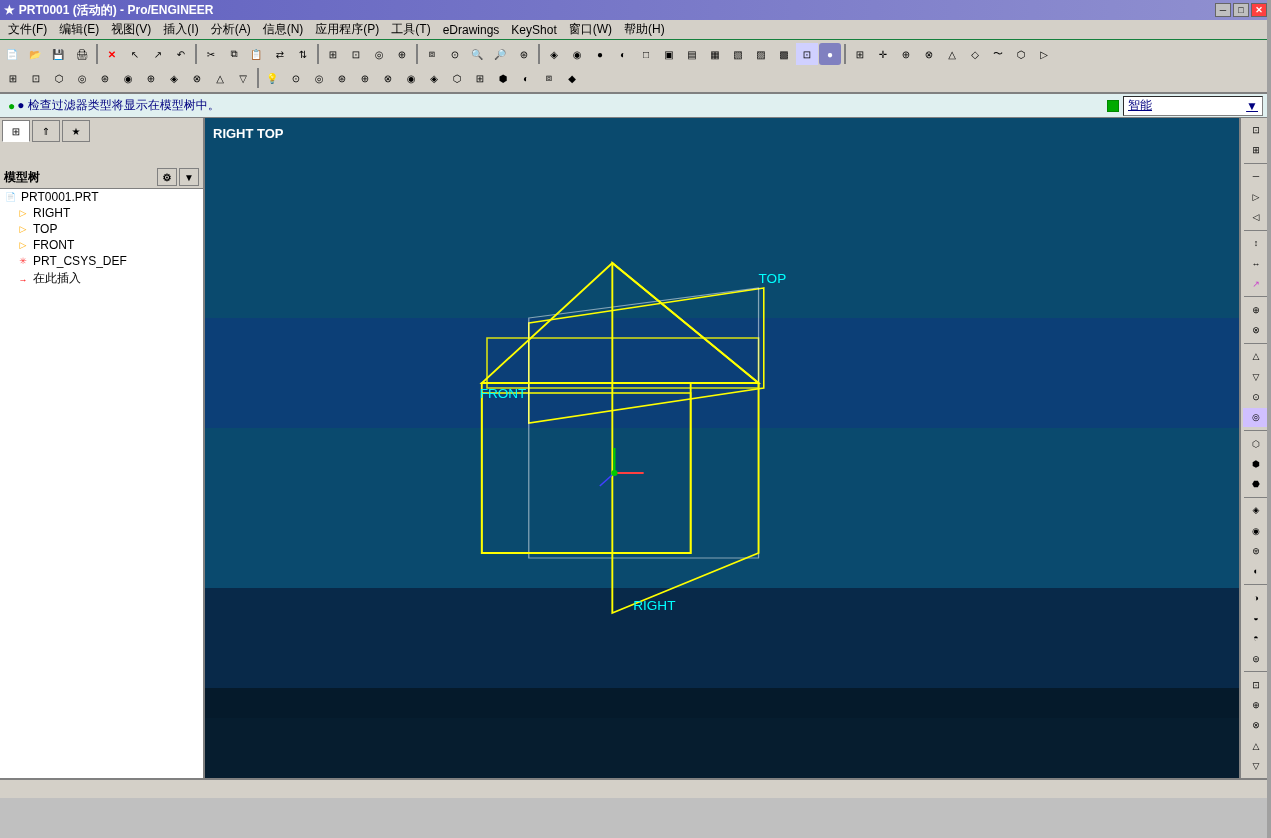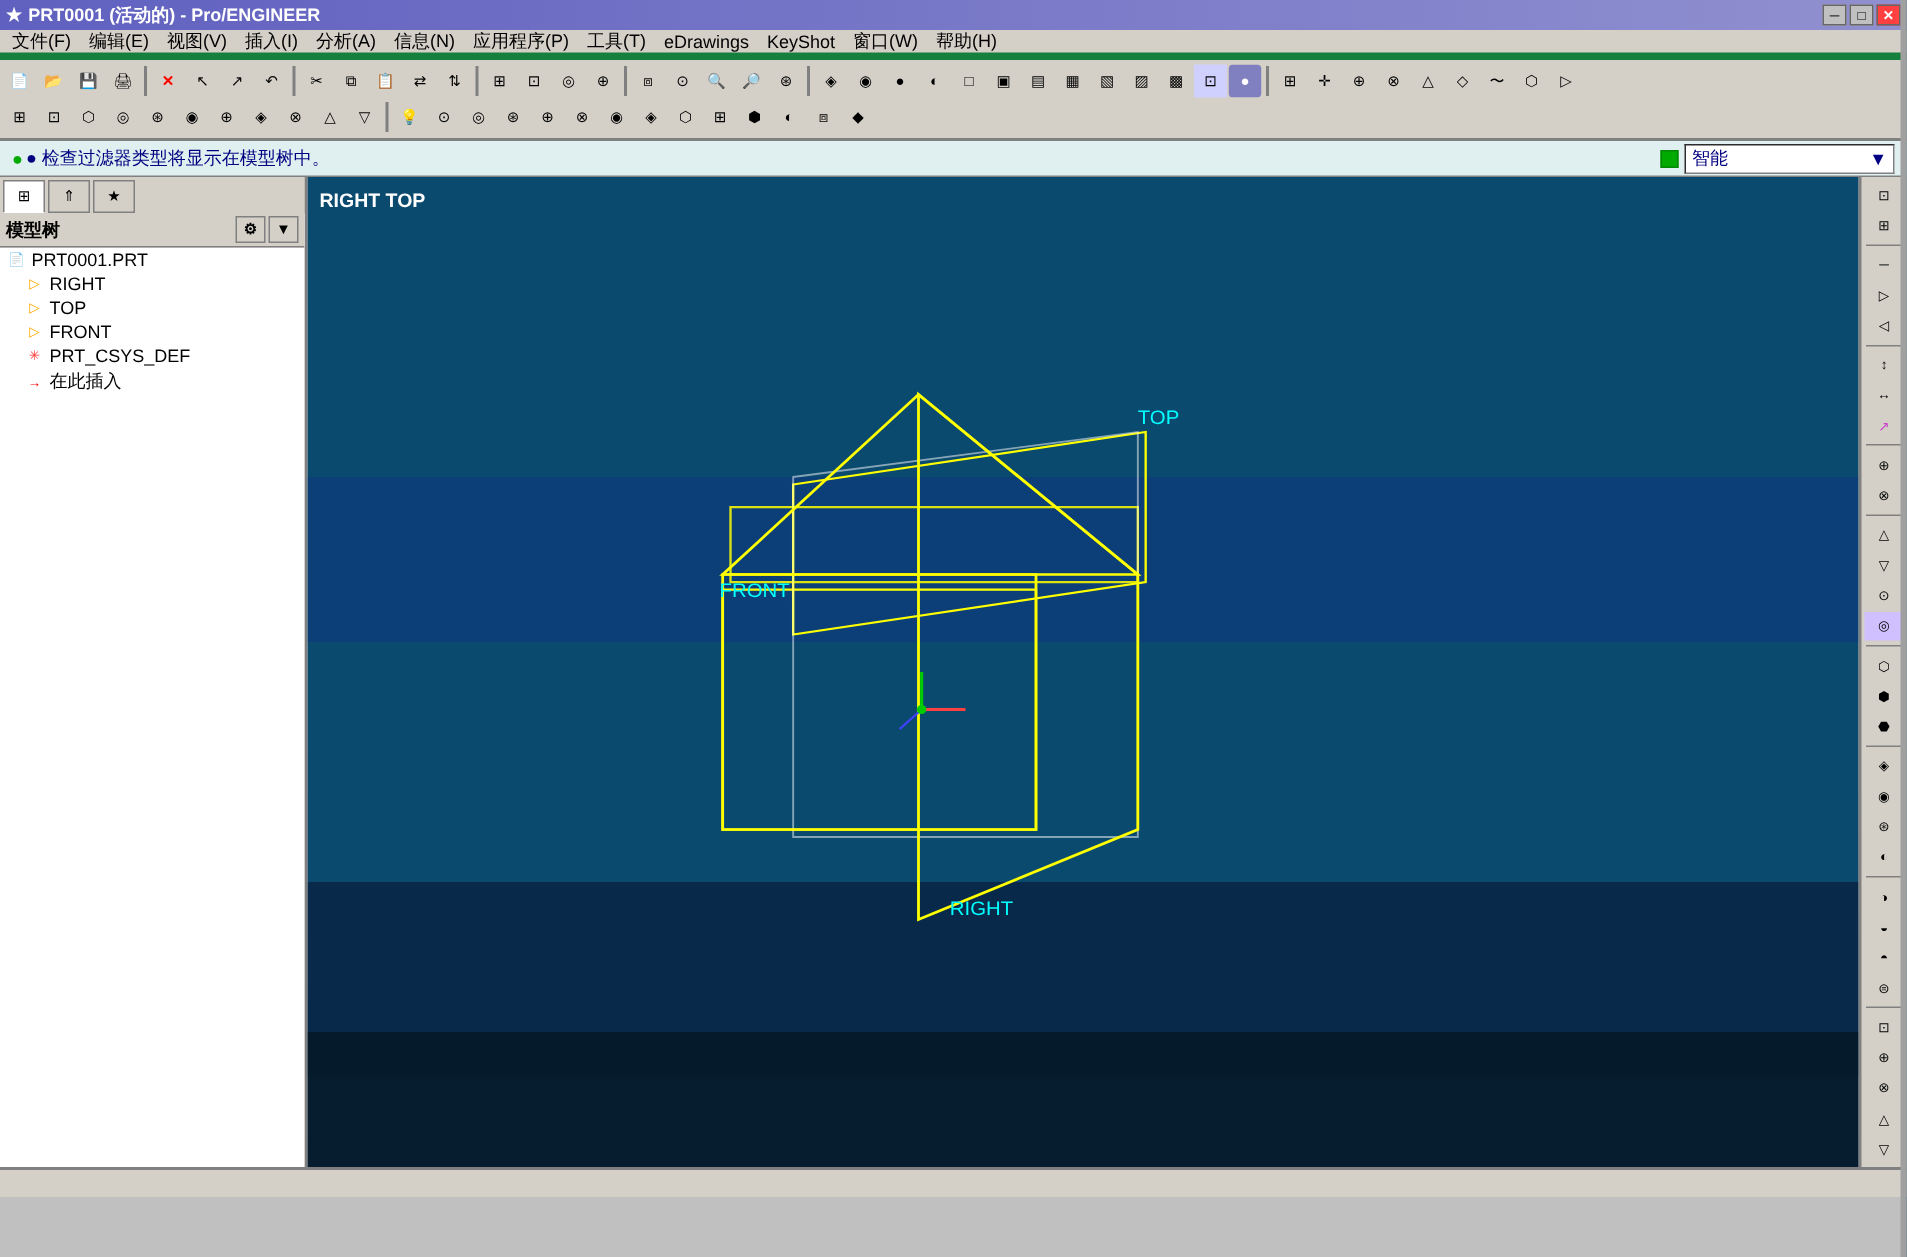--- a/index.html
+++ b/index.html
@@ -19,21 +19,21 @@
     #titlebar-controls { margin-left: auto; display: flex; gap: 2px; }
     .title-btn { width: 16px; height: 14px; background: #c0c0c0; border: 1px solid #666; display: flex; align-items: center; justify-content: center; font-size: 9px; cursor: pointer; color: #000; }
 
     
     #menubar {
       background: #d4d0c8;
       height: 20px;
       display: flex;
       align-items: center;
       padding: 0 2px;
-      border-bottom: 5px solid #15803d;
+      border-bottom: 1px solid #15803d;
       font-size: 12px;
     }
     .menu-item { padding: 2px 6px; cursor: pointer; white-space: nowrap; }
 
     
     #toolbar-area {
       background: #d4d0c8;
       border-bottom: 2px solid #808080;
       padding: 2px;
     }
@@ -62,20 +62,21 @@
       padding: 0 8px;
       font-size: 12px;
       color: #000080;
       border-bottom: 1px solid #808080;
     }
     #statusbar-right {
       margin-left: auto;
       display: flex;
       align-items: center;
       gap: 4px;
+      text-decoration: underline;
     }
     #smart-select {
       background: white;
       border: 1px inset #808080;
       width: 140px;
       height: 20px;
       padding: 0 4px;
       display: flex;
       align-items: center;
       justify-content: space-between;
@@ -107,20 +108,21 @@
       background: #d4d0c8;
       border: 1px solid #808080;
       display: flex; align-items: center; justify-content: center;
       cursor: pointer; font-size: 10px;
     }
     .panel-tab.active { background: white; border-bottom: 1px solid white; }
     #model-tree {
       flex: 1;
       background: white;
       overflow: auto;
+      margin-top: 24px;
     }
     #tree-header {
       background: #d4d0c8;
       padding: 2px 4px;
       display: flex;
       align-items: center;
       justify-content: space-between;
       font-weight: bold;
       border-bottom: 1px solid #808080;
     }

